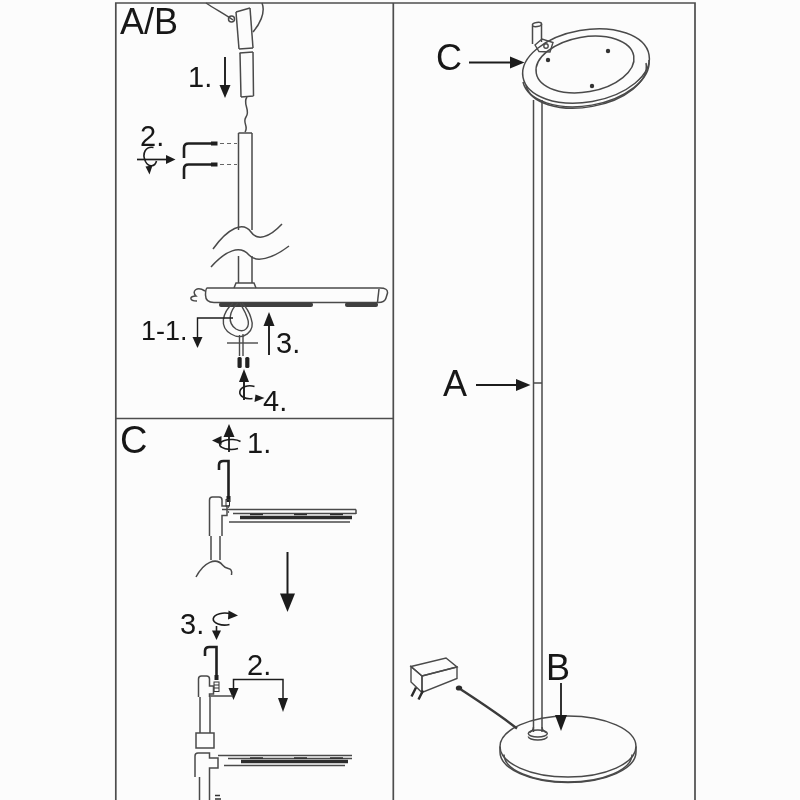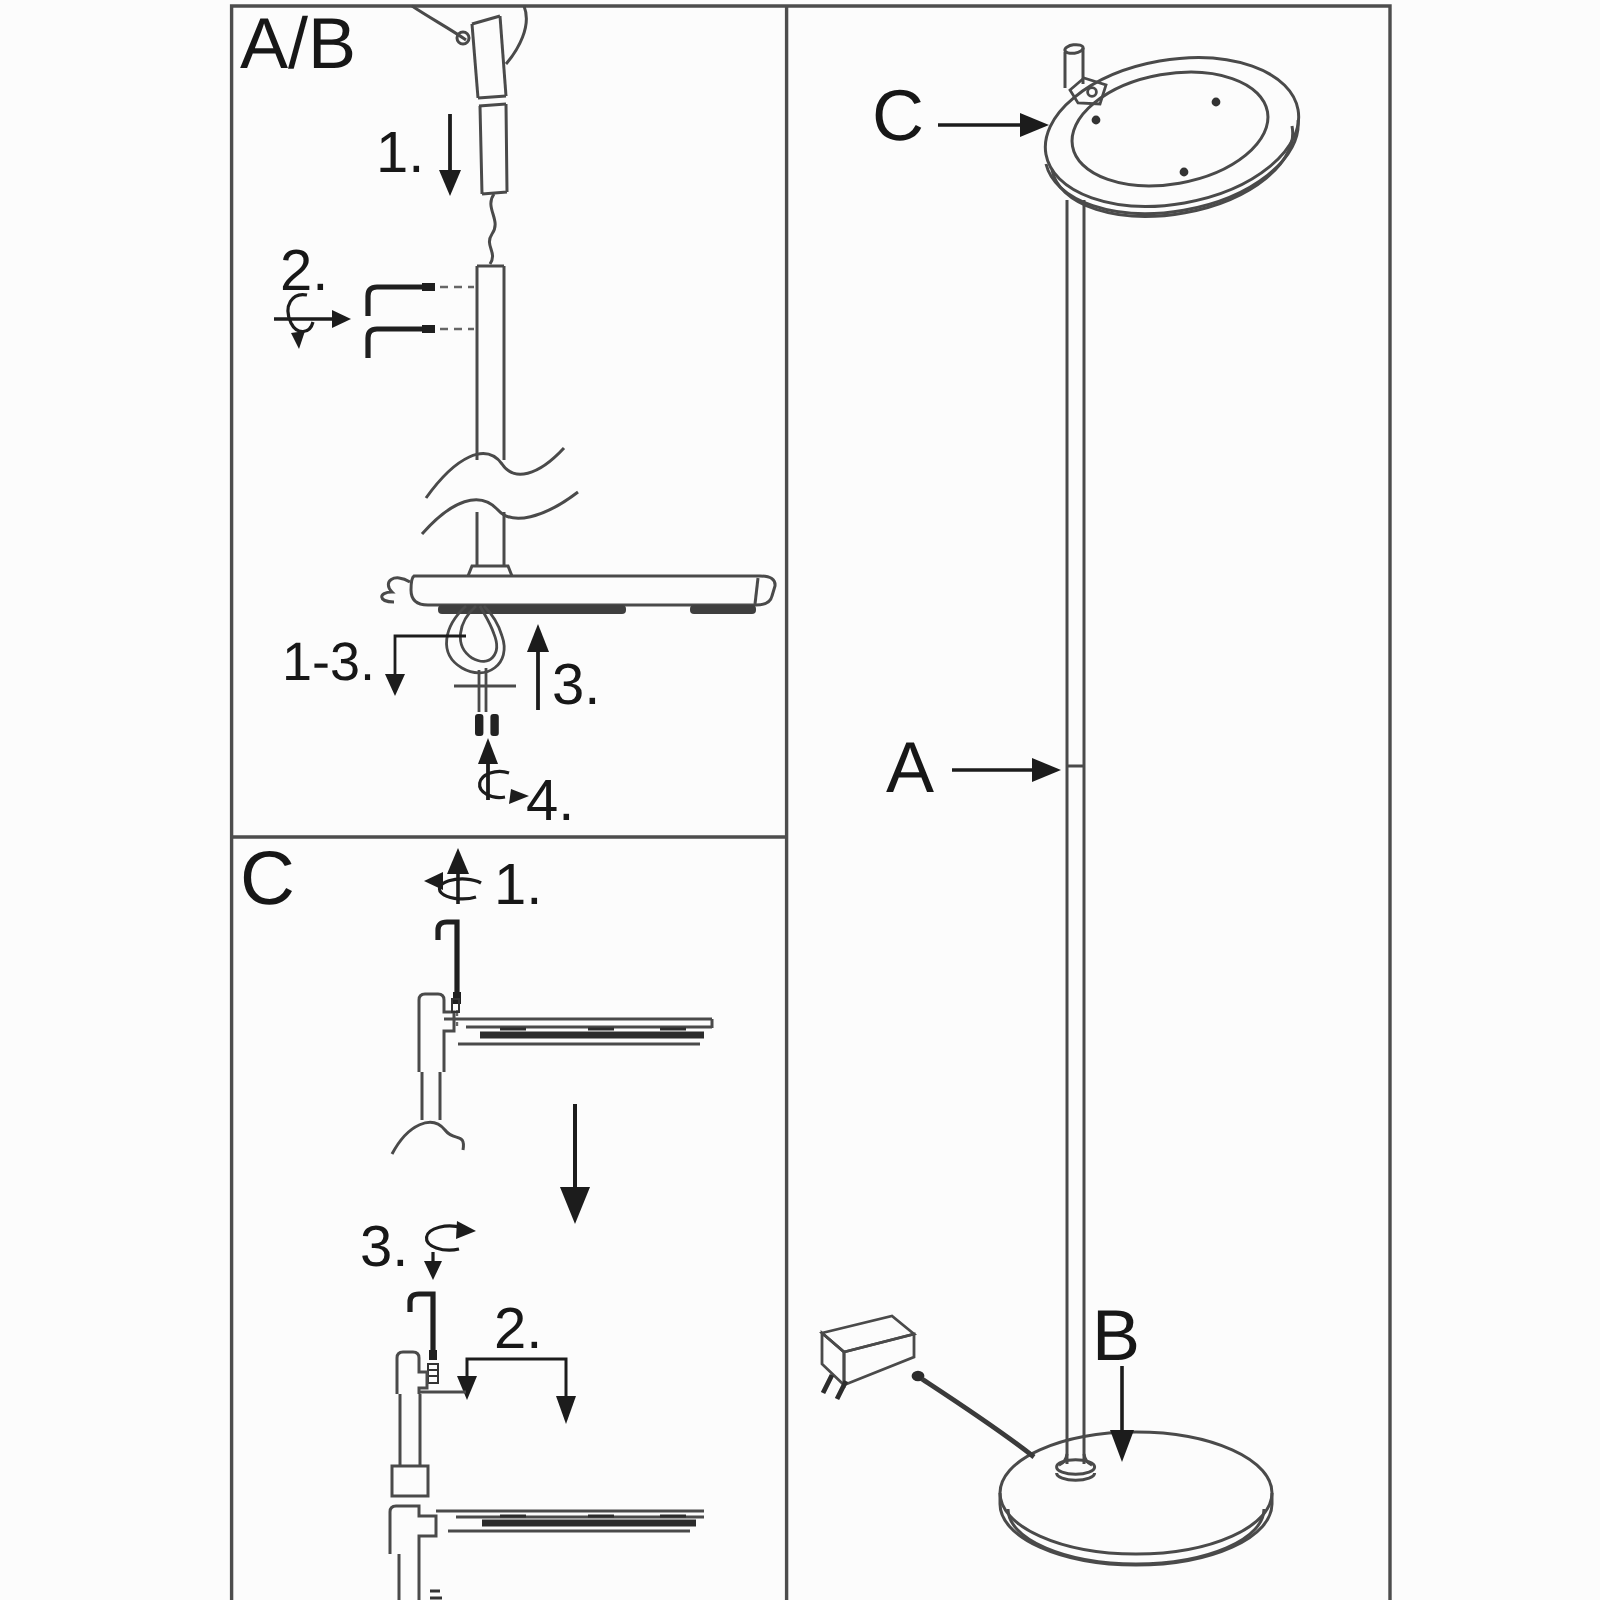--- a/index.html
+++ b/index.html
@@ -240,21 +240,21 @@
       <g>
         <path d="M561,683 L561,716" stroke="#1c1c1c" stroke-width="1.8" fill="none"></path>
         <path d="M555,715 L567,715 L561,731 Z" fill="#1c1c1c"></path>
       </g>
     </g>
   </svg>
 
   <div class="lbl title" style="left:120px;top:4px;">A/B</div>
   <div class="lbl step" style="left:188px;top:63px;">1.</div>
   <div class="lbl step" style="left:140px;top:122px;">2.</div>
-  <div class="lbl step" style="left:141px;top:318px;font-size:27px;">1-3.</div>
+  <div class="lbl step" style="left:141px;top:318px;font-size:27px;">1-1.</div>
   <div class="lbl step" style="left:276px;top:329px;">3.</div>
   <div class="lbl step" style="left:263px;top:387px;">4.</div>
 
   <div class="lbl title" style="left:120px;top:421px;font-size:38px;">C</div>
   <div class="lbl step" style="left:247px;top:429px;">1.</div>
   <div class="lbl step" style="left:180px;top:610px;">3.</div>
   <div class="lbl step" style="left:247px;top:651px;">2.</div>
 
   <div class="lbl title" style="left:436px;top:40px;">C</div>
   <div class="lbl title" style="left:443px;top:366px;">A</div>

